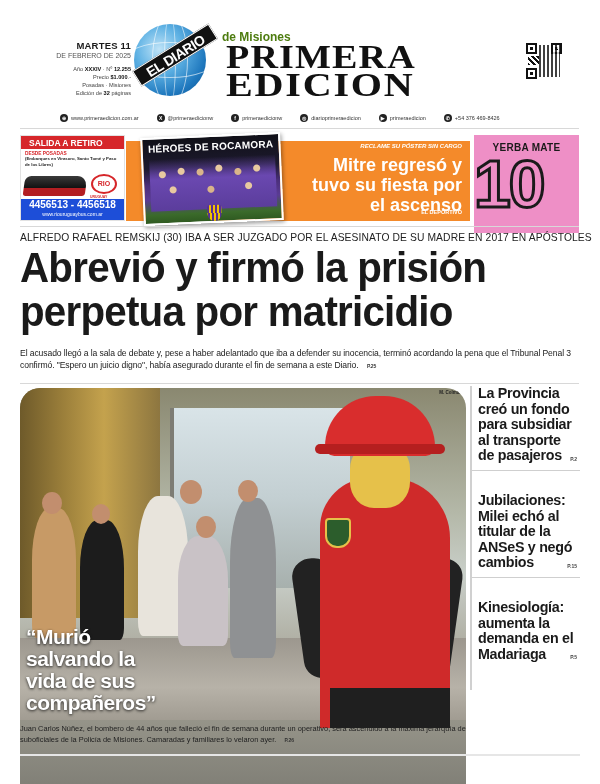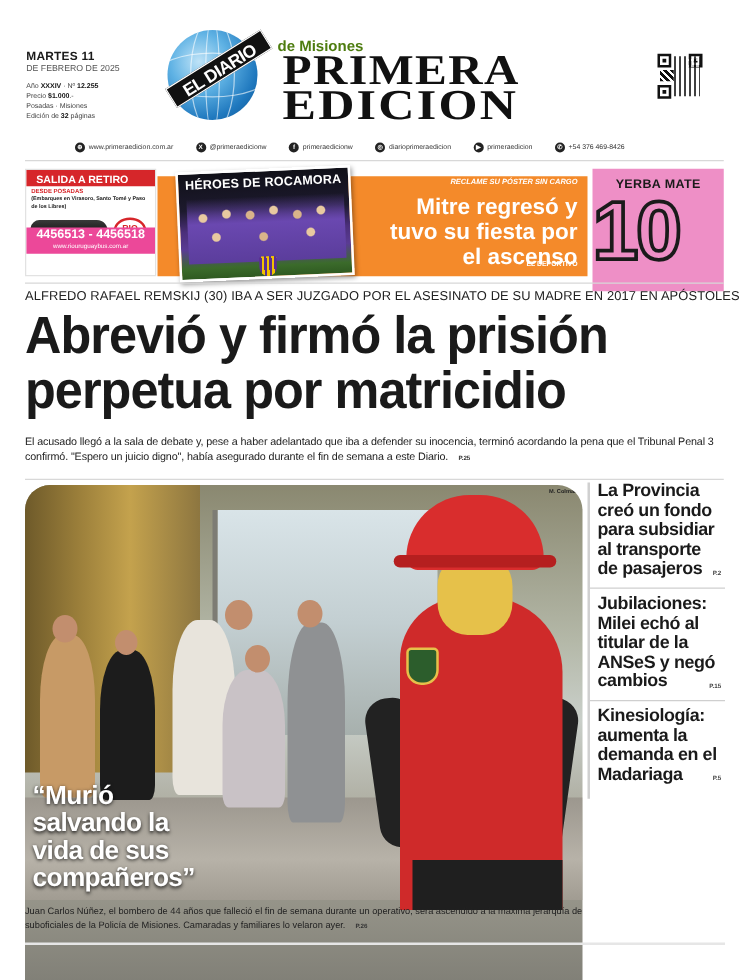--- a/index.html
+++ b/index.html
@@ -1,21 +1,21 @@
 <!DOCTYPE html>
 <html><head>
 <meta charset="utf-8">
 <style>
   * { box-sizing: border-box; margin: 0; padding: 0; }
   html, body { width: 600px; height: 784px; background: #ffffff; overflow: hidden; }
   body { font-family: "Liberation Sans", sans-serif; color: #1a1a1a; position: relative; }
 
   
   .masthead { position: absolute; left: 0; top: 0; width: 600px; height: 108px; }
-  .date-block { position: absolute; left: 21px; top: 40px; width: 110px; }
+  .date-block { position: absolute; left: 21px; top: 40px; width: 110px; text-align: right; }
   .date-day { font-size: 9.5px; font-weight: bold; letter-spacing: 0.2px; }
   .date-month { font-size: 7px; color: #555; margin-top: 1px; }
   .edition-info { margin-top: 6px; font-size: 5.6px; color: #444; line-height: 8px; }
   .edition-info b { color: #111; }
 
   .logo { position: absolute; left: 130px; top: 18px; width: 340px; height: 82px; }
   .globe { position: absolute; left: 4px; top: 6px; width: 72px; height: 72px; border-radius: 50%;
     background: radial-gradient(circle at 35% 35%, #bfe3f7 0%, #5fb2e4 35%, #1f78be 70%, #0d4f8a 100%);
     overflow: hidden; }
   .globe .lat, .globe .lon { position: absolute; border: 1px solid rgba(255,255,255,0.6); border-radius: 50%; }
@@ -54,21 +54,21 @@
   .promo-bus { position: absolute; left: 20px; top: 135px; width: 105px; height: 86px; background: #fff;
     border: 1px solid #e2e2e2; overflow: hidden; }
   .bus-head { background: #d6262a; color: #fff; font-weight: bold; font-size: 8.5px; padding: 2px 8px; height: 13px; }
   .bus-from { color: #d6262a; font-weight: bold; font-size: 4.8px; padding: 2px 4px 0; }
   .bus-detail { font-size: 4.3px; font-weight: bold; color: #222; padding: 0 4px; line-height: 5.5px; }
   .bus-body { position: absolute; left: 3px; top: 40px; width: 62px; height: 20px; border-radius: 6px 10px 3px 3px;
     background: linear-gradient(180deg, #3a3a3a 0%, #111 60%, #b31e22 60%, #b31e22 100%); transform: skewX(-8deg); }
   .rio-logo { position: absolute; left: 70px; top: 38px; width: 26px; height: 20px; border: 2px solid #d6262a;
     border-radius: 50%; color: #d6262a; font-weight: bold; font-size: 7px; text-align: center; line-height: 16px; }
   .rio-sub { position: absolute; left: 69px; top: 59px; font-size: 3.5px; color: #d6262a; font-weight: bold; }
-  .bus-phone { position: absolute; left: 0; bottom: 17px; width: 100%; height: 21px; background: #ec4899; color: #fff;
+  .bus-phone { position: absolute; left: 0; bottom: 0; width: 100%; height: 21px; background: #1d4ed8; color: #fff;
     text-align: center; }
   .bus-phone .num { font-size: 10px; font-weight: bold; line-height: 12px; }
   .bus-phone .url { font-size: 5px; line-height: 6px; }
 
   .promo-sports { position: absolute; left: 126px; top: 135px; width: 344px; height: 86px; }
   .sports-orange { position: absolute; left: 0; top: 6px; width: 344px; height: 80px; background: #f48a2a; }
   .sports-photo { position: absolute; left: 16px; top: 0; width: 140px; height: 88px; transform: rotate(-2.5deg);
     background: linear-gradient(180deg, #101018 0%, #1d1a2e 35%, #4b2f7a 55%, #5a3b94 72%, #3b6b2b 90%, #2f5a21 100%);
     border: 2px solid #fff; box-shadow: 1px 2px 4px rgba(0,0,0,0.4); overflow: hidden; }
   .sports-photo-title { color: #fff; font-weight: bold; font-size: 10px; text-align: center; margin-top: 4px; letter-spacing: 0.2px; }
@@ -131,21 +131,21 @@
     border-radius: 4px 4px 12px 12px; }
   .ph-pants { position: absolute; left: 310px; top: 300px; width: 120px; height: 40px; background: #1f1f1f; }
 
   .photo-quote { position: absolute; left: 6px; top: 238px; width: 150px; color: #fff; font-weight: bold;
     font-size: 21px; line-height: 22px; letter-spacing: -0.5px; text-shadow: 0 1px 3px rgba(0,0,0,0.8); z-index: 3; }
 
   .caption { position: absolute; left: 20px; top: 724px; width: 448px; font-size: 7.4px; line-height: 10.5px; color: #222; }
 
   
   .briefs { position: absolute; left: 470px; top: 386px; width: 110px; border-left: 2px solid #d0d0d0; }
-  .brief { padding: 0 0 6px 6px; border-bottom: 1px solid #cfcfcf; margin-bottom: 5px; position: relative; }
+  .brief { padding: 0 0 6px 6px; border-bottom: 1px solid #cfcfcf; margin-bottom: 22px; position: relative; }
   .brief:last-child { border-bottom: none; }
   .brief-title { font-weight: bold; font-size: 14.3px; line-height: 15.6px; color: #1a1a1a; letter-spacing: -0.3px; }
   .brief-page { position: absolute; right: 3px; bottom: 8px; font-size: 5px; font-weight: bold; color: #444; }
 
   .bottom-rule { position: absolute; left: 20px; top: 754px; width: 560px; height: 2px; background: #e6e6e6; }
 </style>
 </head>
 <body>
 
 <header class="masthead">

